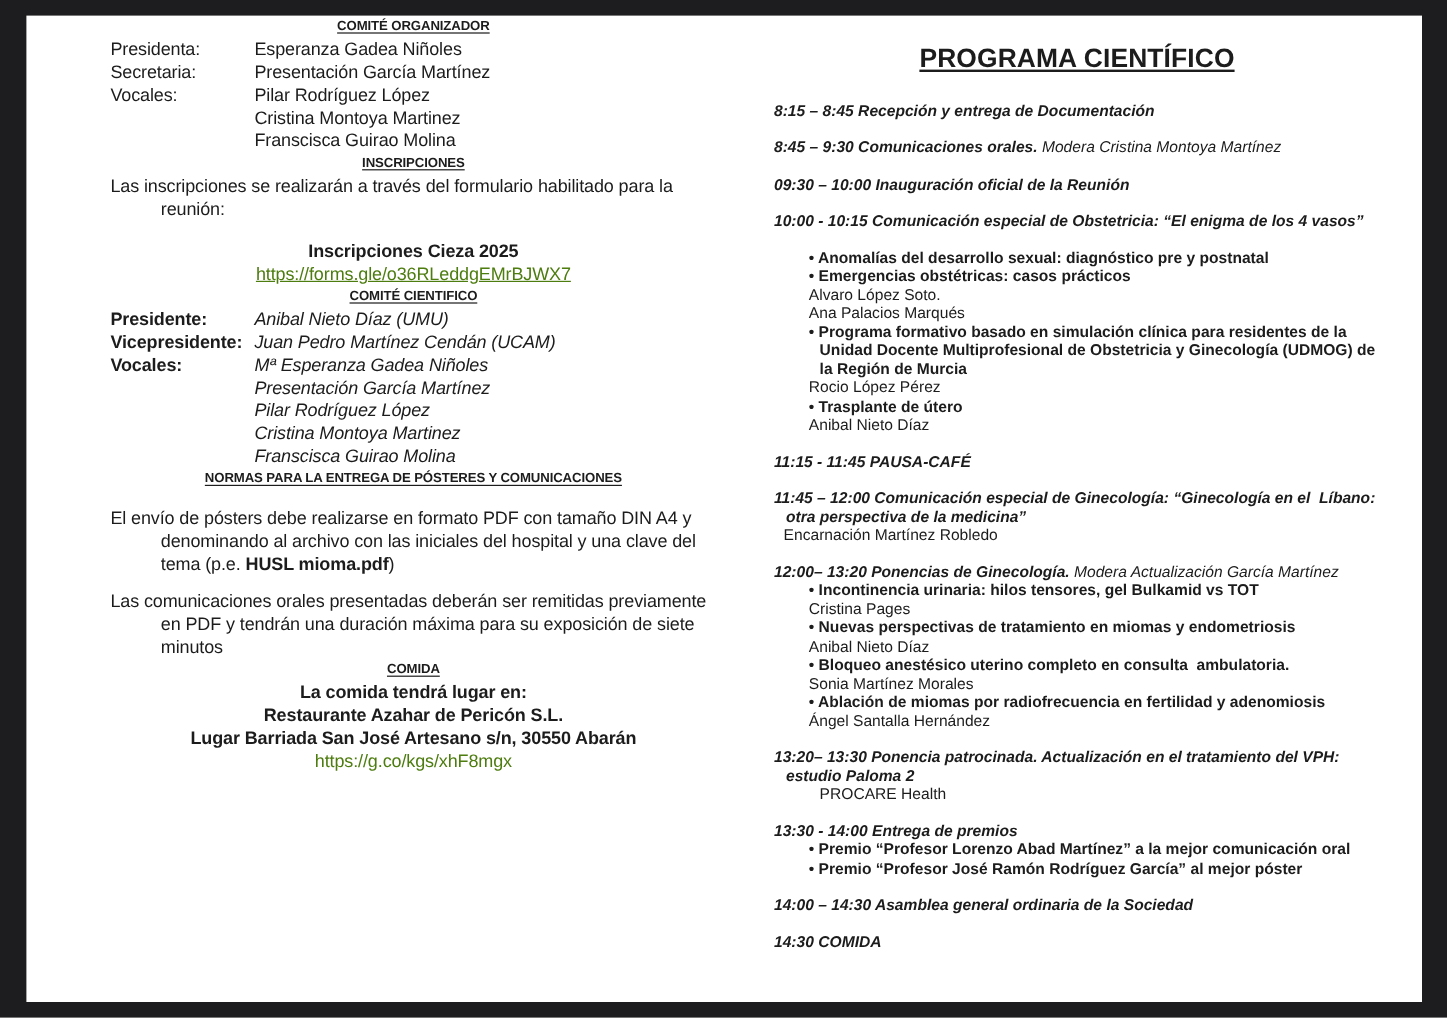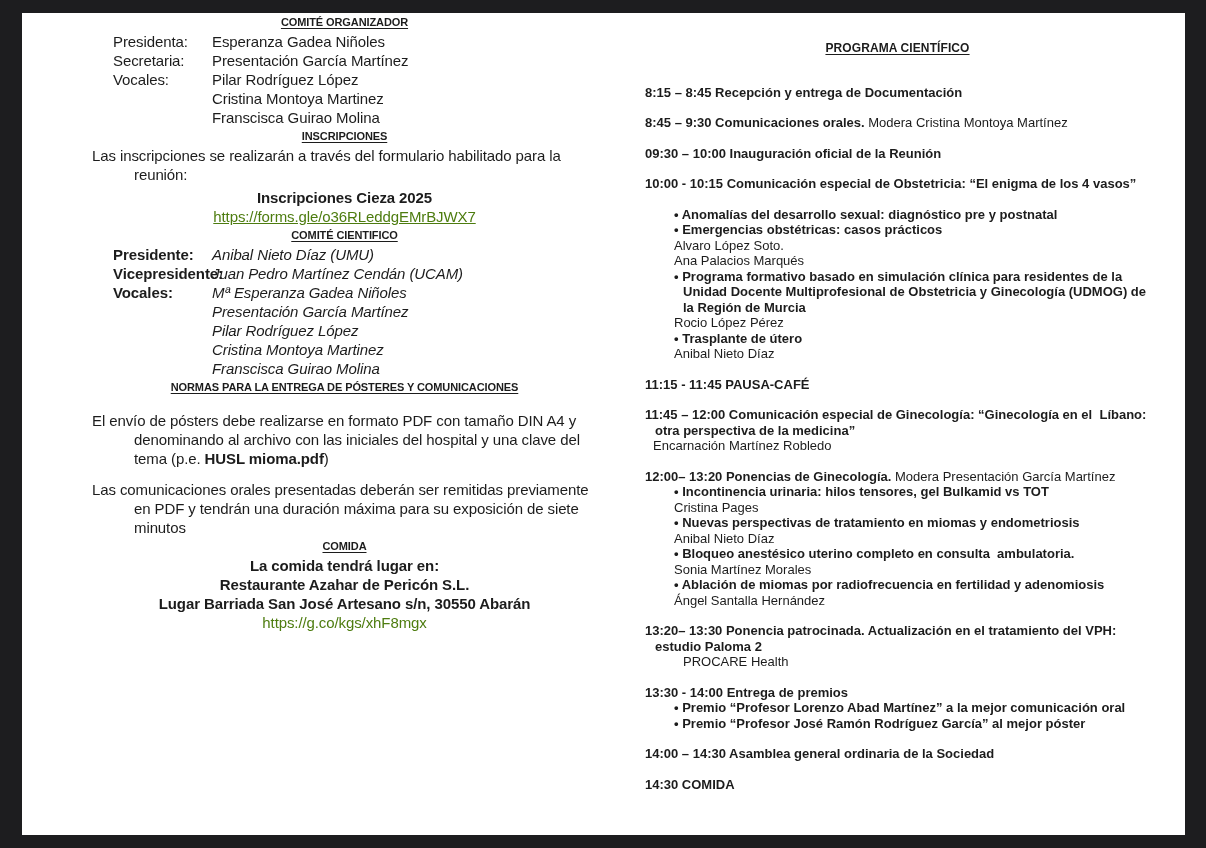--- a/index.html
+++ b/index.html
@@ -17,42 +17,42 @@
   .col-left{
     position:absolute;left:70px;top:0;width:505px;
     font-size:15px;line-height:19px;letter-spacing:-0.1px;
   }
   .col-right{
     position:absolute;left:623px;top:14px;width:505px;
     font-size:13px;line-height:15.5px;
   }
   h1,h2{font-weight:bold;text-align:center;text-decoration:underline;text-underline-offset:2px;}
   h2.sec{font-size:11px;margin:0;}
-  h1.prog{font-size:12px;margin:14px 0 28px 0;letter-spacing:0.1px;}
+  h1.prog{font-size:22px;margin:14px 0 28px 0;letter-spacing:0.1px;}
   .mt-org{margin-top:16px;margin-bottom:24px;}
   .mt-insc{margin-top:22px;margin-bottom:12px;}
   .mt-sci{margin-top:16px;margin-bottom:16px;}
   .mt-normas{margin-top:14px;margin-bottom:14px;}
   .mt-comida{margin-top:14px;margin-bottom:2px;}
   .crow{display:grid;grid-template-columns:120px 1fr;}
-  .clabel{white-space:nowrap;margin-left:21px;}
+  .clabel{white-space:nowrap;}
   .clabel.bold{font-weight:bold;}
   .cnames div{white-space:nowrap;}
   .cnames.italic div{font-style:italic;}
   .para{margin:0;padding-left:42px;text-indent:-42px;}
   .para.sp1{margin-top:14px;}
   .para.sp2{margin-top:12px;}
   .center{text-align:center;}
   .bold{font-weight:bold;}
-  .mt4{margin-top:4px;}
+  .mt4{margin-top:16px;}
   a.doclink{color:#4d7c0f;text-decoration:underline;cursor:pointer;}
   a.doclink.nounder{text-decoration:none;}
   
   .sched-item{margin-bottom:15px;}
-  .sched-title{font-weight:bold;padding-left:10px;text-indent:-10px;white-space:pre-wrap;}
+  .sched-title{font-weight:bold;padding-left:10px;text-indent:-10px;white-space:pre-wrap;font-style:italic;}
   .sched-title .modera{font-weight:normal;}
   .line{white-space:pre-wrap;}
   .line.talk{font-weight:bold;padding-left:38px;text-indent:-9px;}
   .line.speaker{padding-left:29px;}
   .line.speaker0{padding-left:8px;}
   .line.speaker1{padding-left:38px;}
 </style>
 </head>
 <body>
 
@@ -155,21 +155,21 @@
           <div class="line speaker">Anibal Nieto Díaz</div>
         </div>
         <div class="sched-item">
           <div class="sched-title"><span>11:15 - 11:45 PAUSA-CAFÉ</span></div>
         </div>
         <div class="sched-item">
           <div class="sched-title"><span>11:45 – 12:00 Comunicación especial de Ginecología: “Ginecología en el  Líbano: otra perspectiva de la medicina”</span></div>
           <div class="line speaker0">Encarnación Martínez Robledo</div>
         </div>
         <div class="sched-item">
-          <div class="sched-title"><span>12:00– 13:20 Ponencias de Ginecología.</span><span class="modera"> Modera Presentación García Martínez</span></div>
+          <div class="sched-title"><span>12:00– 13:20 Ponencias de Ginecología.</span><span class="modera"> Modera Actualización García Martínez</span></div>
           <div class="line talk">• Incontinencia urinaria: hilos tensores, gel Bulkamid vs TOT</div>
           <div class="line speaker">Cristina Pages</div>
           <div class="line talk">• Nuevas perspectivas de tratamiento en miomas y endometriosis</div>
           <div class="line speaker">Anibal Nieto Díaz</div>
           <div class="line talk">• Bloqueo anestésico uterino completo en consulta  ambulatoria.</div>
           <div class="line speaker">Sonia Martínez Morales</div>
           <div class="line talk">• Ablación de miomas por radiofrecuencia en fertilidad y adenomiosis</div>
           <div class="line speaker">Ángel Santalla Hernández</div>
         </div>
         <div class="sched-item">

